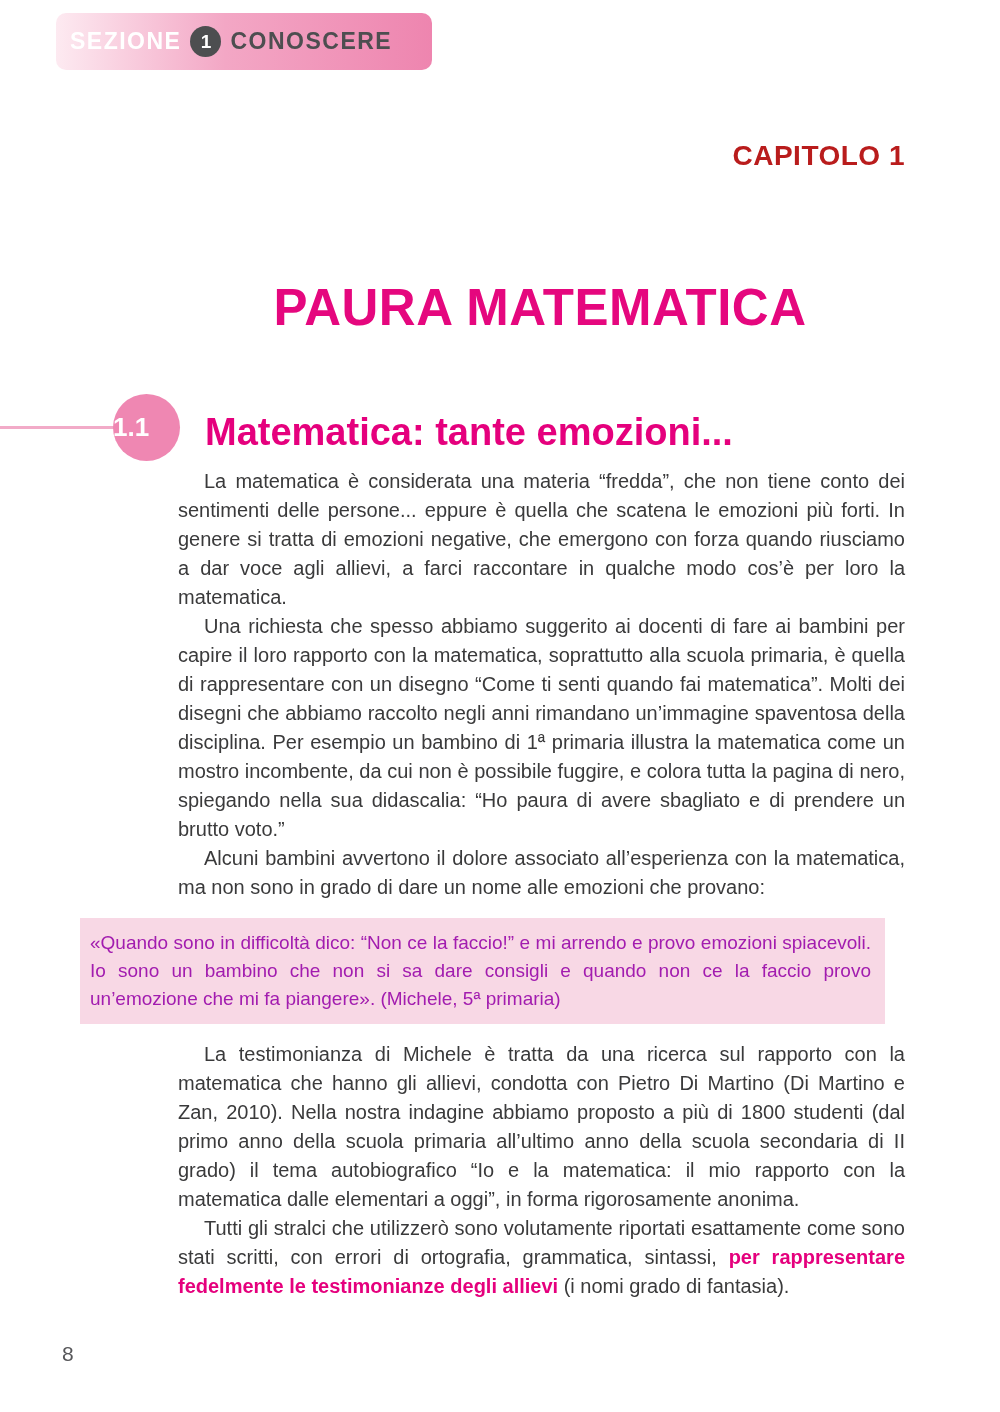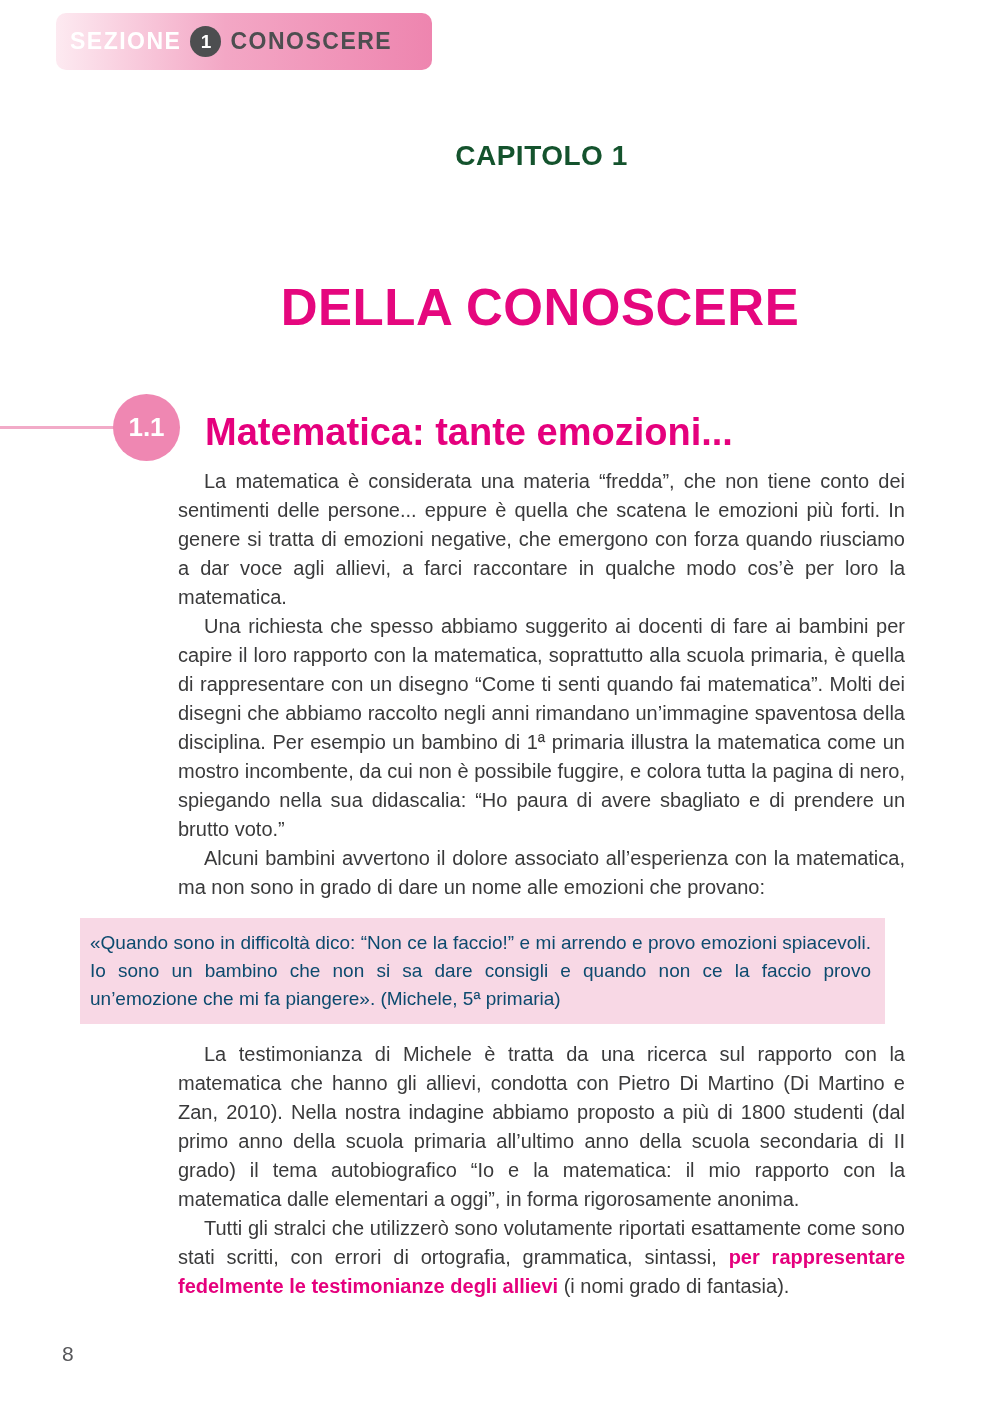--- a/index.html
+++ b/index.html
@@ -54,22 +54,22 @@
     font-weight: bold;
     letter-spacing: 1.5px;
   }
 
   
   .kicker {
     position: absolute;
     top: 140px;
     left: 178px;
     width: 727px;
-    text-align: center;
-    color: #14532d;
+    text-align: right;
+    color: #b91c1c;
     font-size: 28px;
     font-weight: bold;
     letter-spacing: 0.5px;
   }
   .chapter-title {
     position: absolute;
     top: 218px;
     left: 115px;
     width: 850px;
     text-align: center;
@@ -93,21 +93,21 @@
     position: absolute;
     top: 394px;
     left: 113px;
     width: 67px;
     height: 67px;
     border-radius: 50%;
     background: #ef87b2;
     color: #ffffff;
     display: flex;
     align-items: center;
-    justify-content: center;
+    justify-content: flex-start;
     font-size: 26px;
     font-weight: bold;
   }
   .subsection-title {
     position: absolute;
     top: 411px;
     left: 205px;
     color: #e5007d;
     font-size: 38px;
     font-weight: bold;
@@ -129,21 +129,21 @@
   .indent { text-indent: 26px; }
 
   .quote {
     margin: 16px 0 16px -98px;
     width: 805px;
     background: #f8d8e5;
     padding: 11px 14px 11px 10px;
     font-size: 19px;
     line-height: 28px;
     text-align: justify;
-    color: #0c4a6e;
+    color: #a21caf;
     hyphens: auto;
   }
 
   .emph {
     color: #e5007d;
     font-weight: bold;
   }
 
   
   .page-number {
@@ -163,21 +163,21 @@
     <span class="banner-label">SEZIONE</span>
     <span class="banner-circle">
       <span>1</span>
     </span>
     <span class="banner-title">CONOSCERE</span>
   </div>
 
   <div class="kicker">CAPITOLO 1</div>
   <h1 class="chapter-title">
     <br>
-    <span>DELLA CONOSCERE</span>
+    <span>PAURA MATEMATICA</span>
   </h1>
 
   <div class="subsection-rule"></div>
   <div class="subsection-badge">
     <span>1.1</span>
   </div>
   <h2 class="subsection-title">Matematica: tante emozioni...</h2>
 
   <div class="body-col">
     <p class="para indent">La matematica è considerata una materia “fredda”, che non tiene conto dei sentimenti delle persone... eppure è quella che scatena le emozioni più forti. In genere si tratta di emozioni negative, che emergono con forza quando riusciamo a dar voce agli allievi, a farci raccontare in qualche modo cos’è per loro la matematica.</p>

